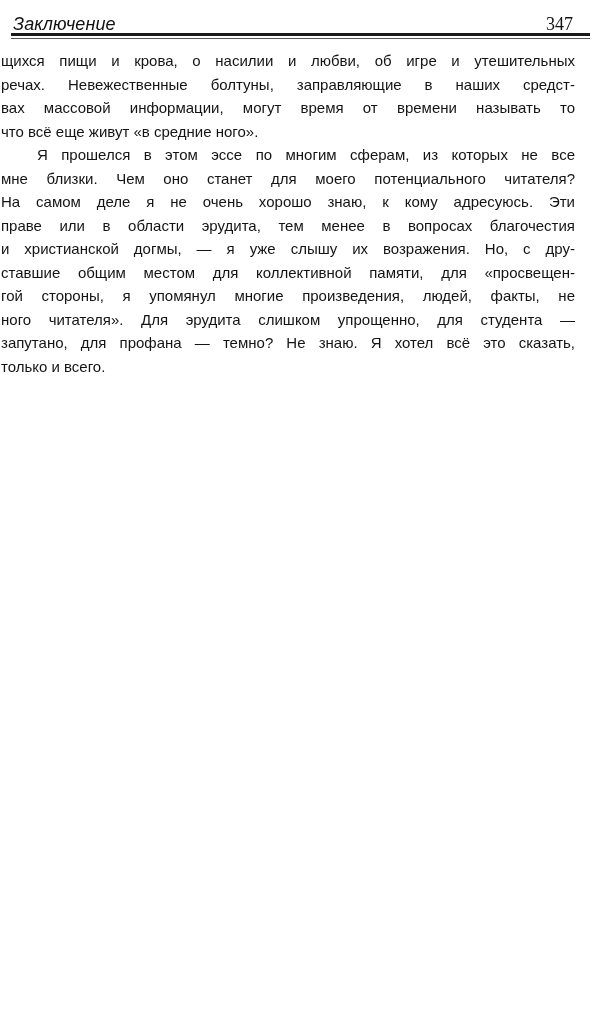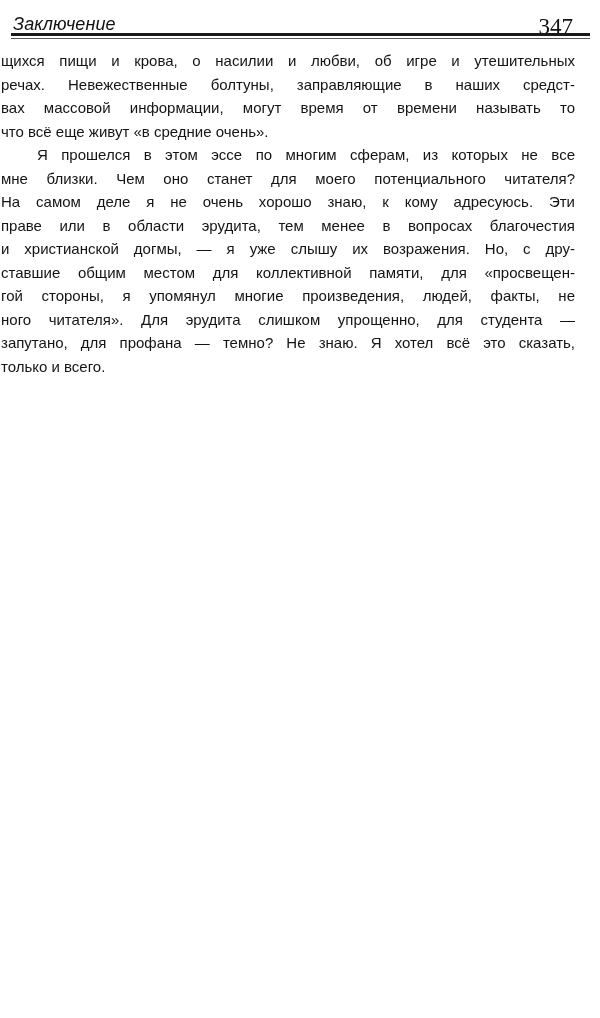--- a/index.html
+++ b/index.html
@@ -31,21 +31,21 @@
       font-style: italic;
       font-size: 18px;
       letter-spacing: 0.1px;
       color: #111;
     }
     .page-number {
       position: absolute;
       right: 0;
       top: 2px;
       font-family: "Liberation Serif", "DejaVu Serif", serif;
-      font-size: 23px;
+      font-size: 18px;
       color: #111;
     }
     .rule-thick {
       position: absolute;
       left: 11px;
       right: 10px;
       top: 33px;
       height: 3px;
       background: #1a1a1a;
     }
@@ -89,21 +89,21 @@
   <span class="page-number">347</span>
 </div>
 <div class="rule-thick"></div>
 <div class="rule-thin"></div>
 
 <div class="body-text">
   <div class="paragraph">
     <span class="line">щихся пищи и крова, о насилии и любви, об игре и утешительных</span>
     <span class="line">речах. Невежественные болтуны, заправляющие в наших средст-</span>
     <span class="line">вах массовой информации, могут время от времени называть то</span>
-    <span class="line last">что всё еще живут «в средние очень».</span>
+    <span class="line last">что всё еще живут «в средние ного».</span>
   </div>
   <div class="paragraph">
     <span class="line indent">Я прошелся в этом эссе по многим сферам, из которых не все</span>
     <span class="line">мне близки. Чем оно станет для моего потенциального читателя?</span>
     <span class="line">На самом деле я не очень хорошо знаю, к кому адресуюсь. Эти</span>
     <span class="line">праве или в области эрудита, тем менее в вопросах благочестия</span>
     <span class="line">и христианской догмы, — я уже слышу их возражения. Но, с дру-</span>
     <span class="line">ставшие общим местом для коллективной памяти, для «просвещен-</span>
     <span class="line">гой стороны, я упомянул многие произведения, людей, факты, не</span>
     <span class="line">ного читателя». Для эрудита слишком упрощенно, для студента —</span>

